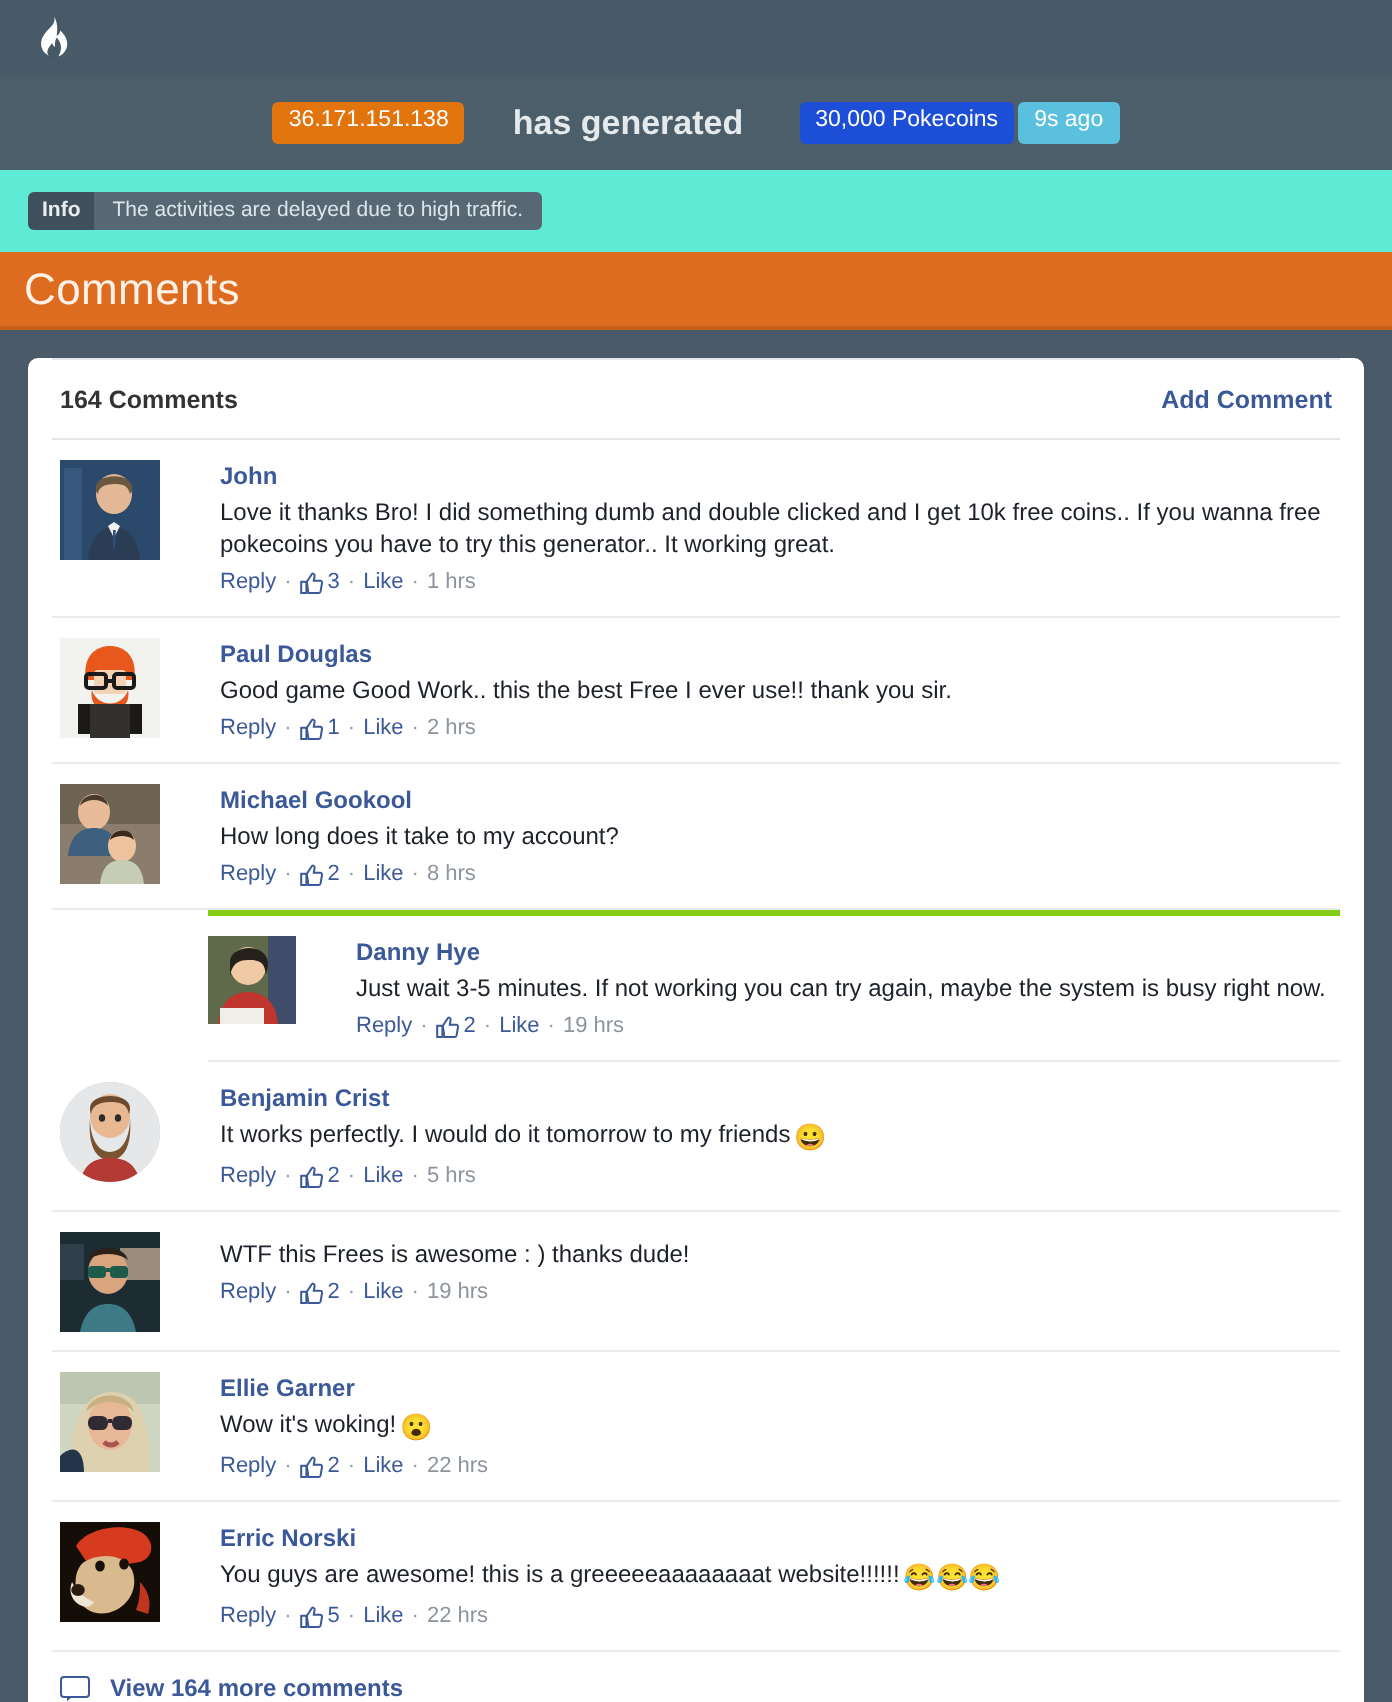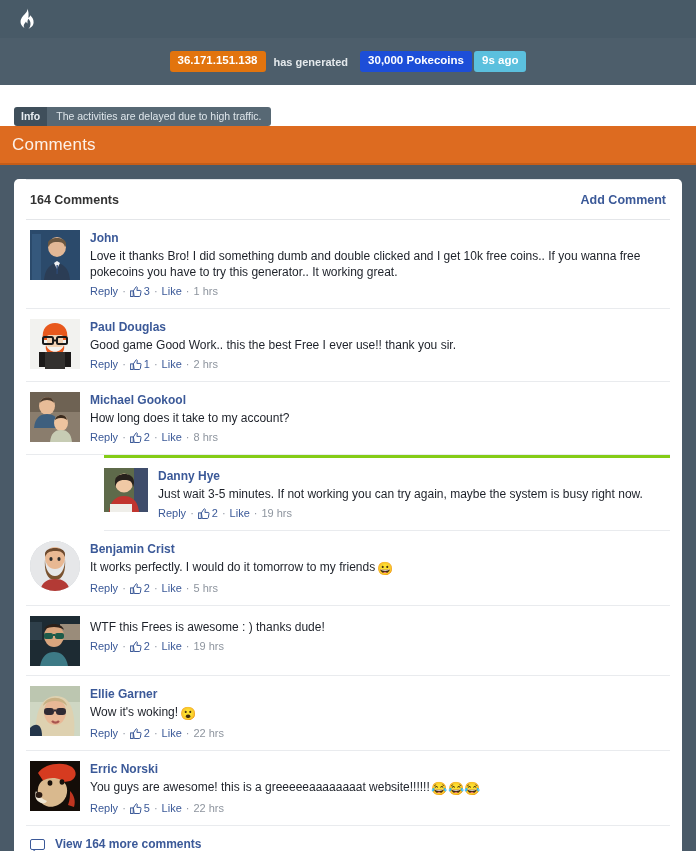--- a/index.html
+++ b/index.html
@@ -41,45 +41,45 @@
   
   .activity-strip {
     height: 47px;
     background: #4d5e6b;
     display: flex;
     align-items: center;
     justify-content: center;
   }
   .badge {
     font-size: 11.5px;
-    font-weight: bold;
+    font-weight: normal;
     color: #ffffff;
     padding: 4px 8px 5px 8px;
     border-radius: 3px;
     line-height: 1;
     display: inline-block;
     white-space: nowrap;
   }
   .badge-ip     { background: #e2740e; }
   .badge-amount { background: #1d4ed8; margin-left: 4px; }
   .badge-time   { background: #5bc0de; margin-left: 2px; }
   .activity-text {
     color: #e4e9ec;
-    font-size: 11px;
+    font-size: 17px;
     font-weight: bold;
-    margin: 0 8px;
+    margin: 0 24px;
     white-space: nowrap;
   }
 
   
   .infobar {
     height: 41px;
-    background: #ffffff;
-    display: flex;
-    align-items: flex-end;
+    background: #5eead4;
+    display: flex;
+    align-items: center;
     padding-left: 14px;
     box-sizing: border-box;
   }
   .info-label {
     background: #3f4f5b;
     color: #e8eef2;
     font-size: 10.5px;
     font-weight: bold;
     padding: 4px 7px 5px 7px;
     border-radius: 3px 0 0 3px;
@@ -100,21 +100,21 @@
     height: 39px;
     background: #dd6b20;
     display: flex;
     align-items: center;
     padding-left: 12px;
     box-sizing: border-box;
     border-bottom: 2px solid #c65d18;
   }
   .comments-banner-title {
     color: #fdf1e8;
-    font-size: 17px;
+    font-size: 22px;
     font-weight: 400;
     letter-spacing: .2px;
   }
 
   
   .card-wrap {
     padding: 14px 14px 0 14px;
     box-sizing: border-box;
   }
   .card {
@@ -142,20 +142,21 @@
     font-weight: bold;
     color: #3b5998;
     cursor: pointer;
   }
 
   
   .comment {
     display: flex;
     padding: 10px 4px 9px 4px;
     border-bottom: 1px solid #e9ebee;
+    gap: 20px;
   }
   .comment-reply-wrap {
     padding-left: 78px;
   }
   .comment.nested {
     border-bottom: 1px solid #e9ebee;
     border-top: 3px solid #84cc16;
     padding-left: 0;
   }
 

